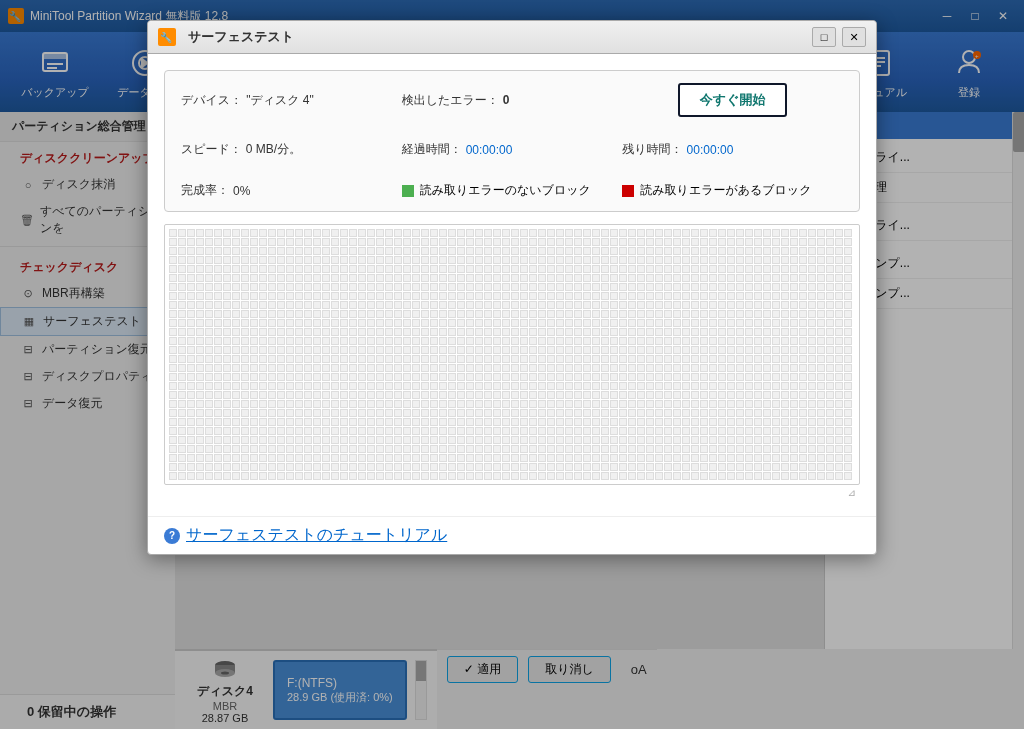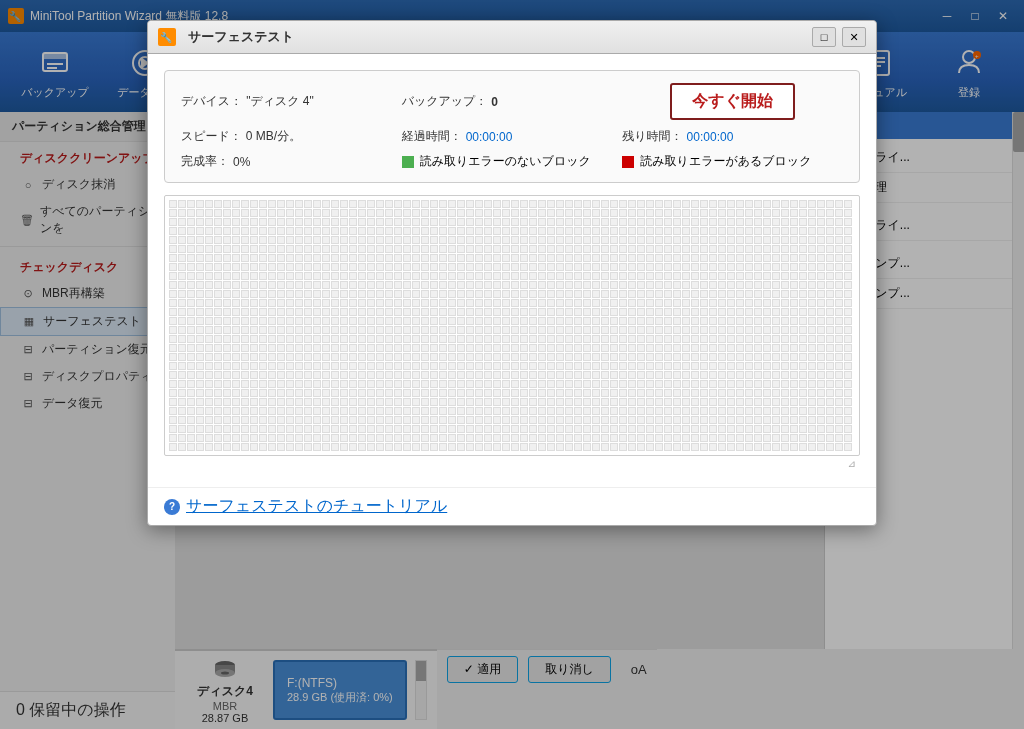--- a/index.html
+++ b/index.html
@@ -236,44 +236,44 @@
     .info-section {
       border: 1px solid #ccc;
       border-radius: 4px;
       padding: 12px 16px;
       background: #fafafa;
       margin-bottom: 12px;
     }
     .info-grid {
       display: grid;
       grid-template-columns: 1fr 1fr 1fr;
-      gap: 8px 0;
+      gap: 24px 0;
       align-items: center;
     }
     .info-label {
       font-size: 12px;
       color: #333;
     }
     .info-value {
       font-size: 12px;
       color: #333;
     }
     .info-value.time {
       color: #0066cc;
     }
     .info-value.error {
       color: #333;
       font-weight: bold;
     }
     .start-btn {
       background: white;
-      border: 2px solid #7f1d1d;
-      color: #b91c1c;
+      border: 2px solid #0f172a;
+      color: #0f766e;
       padding: 6px 20px;
-      font-size: 16px;
+      font-size: 13px;
       cursor: pointer;
       border-radius: 3px;
       font-weight: bold;
     }
 
     
     .scan-grid-area {
       flex: 1;
       border: 1px solid #ccc;
       border-radius: 2px;
@@ -505,21 +505,21 @@
         <span class="sidebar-item-icon">⊟</span>
         <span>ディスクプロパティ</span>
       </div>
       <div class="sidebar-item">
         <span class="sidebar-item-icon">⊟</span>
         <span>データ復元</span>
       </div>
 
       <div style="flex:1"></div>
 
-      <div style="padding: 8px 16px; font-size: 16px; font-weight: normal; color: #333; border-top: 1px solid #ddd; background: #f5f5f5; position: absolute; bottom: 0; width: 100%;">0 保留中の操作</div>
+      <div style="padding: 8px 27px; font-size: 13px; font-weight: bold; color: #333; border-top: 1px solid #ddd; background: #f5f5f5; position: absolute; bottom: 0; width: 100%;">0 保留中の操作</div>
     </div>
 
     <div class="main-area">
 
       <div style="flex:1; background: #e0e0e0; position: relative;">
 
         <div style="position:absolute; right:0; top:0; bottom:0; width:200px; background:white; border-left:1px solid #ccc;">
           <div style="background:#3a7bd5; color:white; padding:5px 10px; font-size:12px;">タイプ</div>
           <div style="padding:4px 8px;">
             <div class="right-panel-item">
@@ -601,21 +601,21 @@
       <div class="dialog-content">
 
         <div class="info-section">
           <div class="info-grid">
 
             <div style="display:flex; gap:4px; align-items:center;">
               <span class="info-label">デバイス：</span>
               <span class="info-value">"ディスク 4"</span>
             </div>
             <div style="display:flex; gap:4px; align-items:center;">
-              <span class="info-label">バックアップ：</span>
+              <span class="info-label">検出したエラー：</span>
               <span class="info-value error">0</span>
             </div>
             <div style="display:flex; justify-content:center;">
               <button class="start-btn">今すぐ開始</button>
             </div>
 
             <div style="display:flex; gap:4px; align-items:center;">
               <span class="info-label">スピード：</span>
               <span class="info-value">0 MB/分。</span>
             </div>

